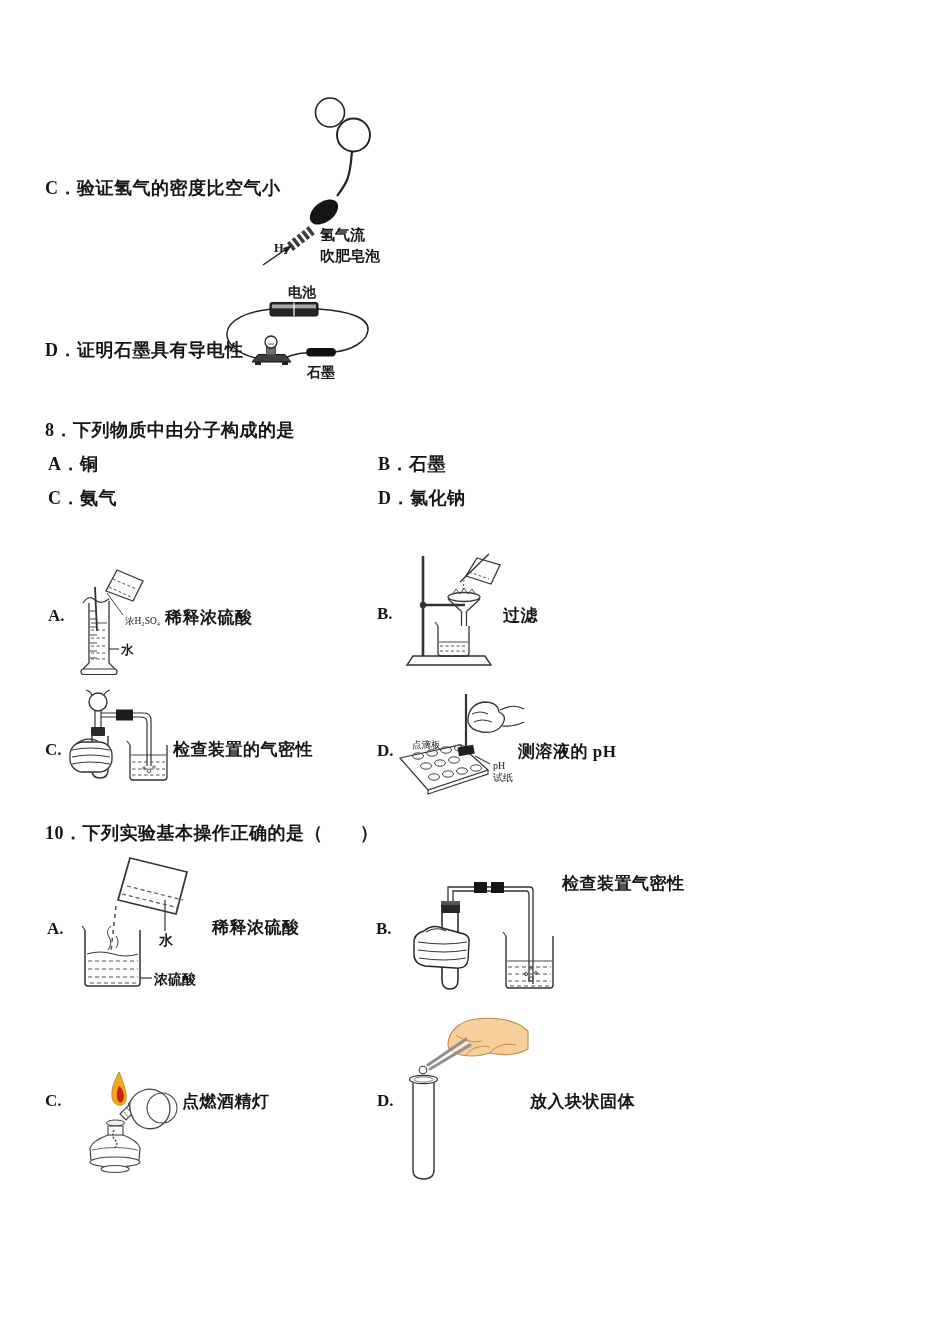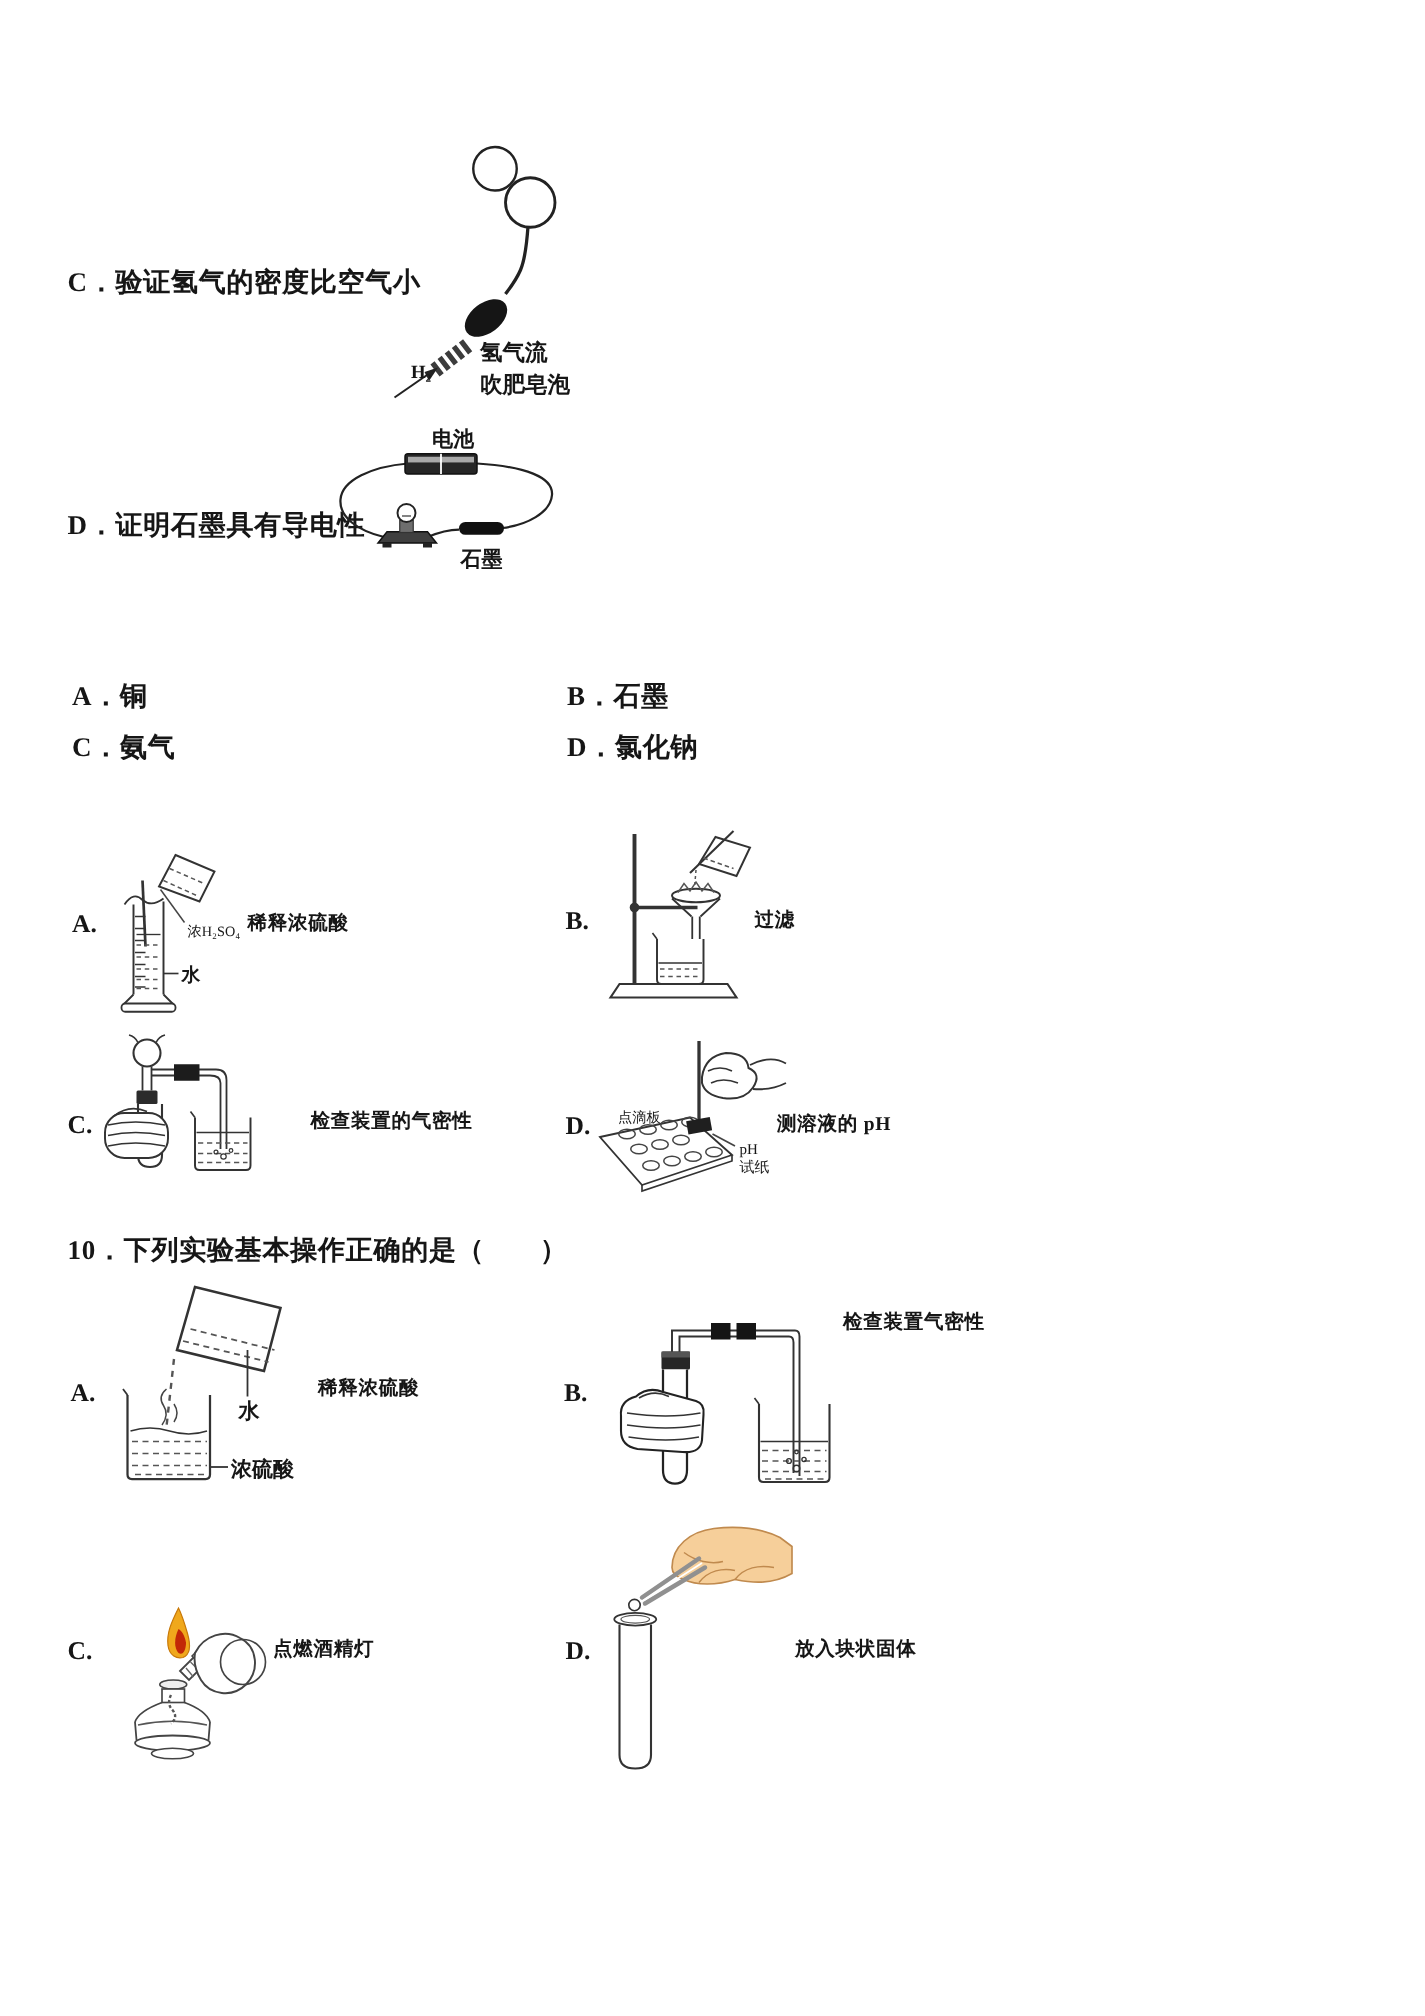--- a/index.html
+++ b/index.html
@@ -4,21 +4,21 @@
 <style>
   * { margin:0; padding:0; box-sizing:border-box; }
   html,body { background:#ffffff; }
   .page {
     position:relative; width:950px; height:1344px; background:#ffffff;
     font-family:"Liberation Serif", serif; color:#161616; overflow:hidden;
   }
   .abs { position:absolute; }
   .txt { font-weight:bold; font-size:18px; white-space:nowrap; letter-spacing:.5px; }
   .letter { font-weight:bold; font-size:17px; white-space:nowrap; }
-  .cap { font-weight:bold; font-size:13px; white-space:nowrap; letter-spacing:.5px; }
+  .cap { font-weight:bold; font-size:17px; white-space:nowrap; letter-spacing:.5px; }
   svg { position:absolute; overflow:visible; }
   svg text { font-family:"Liberation Serif", serif; fill:#161616; }
 </style>
 </head>
 <body>
 
 <div class="page">
 
   <div class="abs txt" style="left:45px; top:176px;">
     <span>C．</span><span>验证氢气的密度比空气小</span>
@@ -64,20 +64,23 @@
       <rect x="60" y="81" width="6" height="3" fill="#222"></rect>
       <rect x="44.5" y="66" width="9" height="8" fill="#6e6e6e" stroke="#333" stroke-width="0.8"></rect>
       <circle cx="49" cy="61" r="6" fill="#ffffff" stroke="#222" stroke-width="1.3"></circle>
       <line x1="46" y1="63" x2="52" y2="63" stroke="#333" stroke-width="0.8"></line>
     </g>
     <rect x="84" y="67" width="30" height="8.5" rx="4.2" fill="#101010"></rect>
     <text x="80" y="16" font-size="14" font-weight="bold" text-anchor="middle">电池</text>
     <text x="99" y="96" font-size="14" font-weight="bold" text-anchor="middle">石墨</text>
   </svg>
 
+  <div class="abs txt" style="left:45px; top:418px;">
+    <span>8．</span><span>下列物质中由分子构成的是</span>
+  </div>
   <div class="abs txt" style="left:48px; top:452px;">
     <span>A．</span><span>铜</span>
   </div>
   <div class="abs txt" style="left:378px; top:452px;text-align:right;">
     <span>B．</span><span>石墨</span>
   </div>
   <div class="abs txt" style="left:48px; top:486px;">
     <span>C．</span><span>氨气</span>
   </div>
   <div class="abs txt" style="left:378px; top:486px;">
@@ -158,21 +161,21 @@
     <g>
       <path d="M60 59 L60 91 Q60 94 63 94 L94 94 Q97 94 97 91 L97 59" fill="none" stroke="#333" stroke-width="1.3"></path>
       <path d="M60 59 L57 55" stroke="#333" stroke-width="1.1" fill="none"></path>
       <line x1="61" y1="69" x2="96" y2="69" stroke="#333" stroke-width="0.9"></line>
       <path d="M62 76 h33 M62 83 h33 M62 89 h33" stroke="#555" stroke-width="1" stroke-dasharray="3.5 2.5" fill="none"></path>
       <circle cx="79" cy="85" r="1.8" fill="none" stroke="#333" stroke-width="0.8"></circle>
       <circle cx="74" cy="82" r="1.3" fill="none" stroke="#333" stroke-width="0.8"></circle>
       <circle cx="84" cy="81" r="1.2" fill="none" stroke="#333" stroke-width="0.8"></circle>
     </g>
   </svg>
-  <div class="abs cap" style="left:173px; top:738px;margin-left:34px;">检查装置的气密性</div>
+  <div class="abs cap" style="left:173px; top:738px;">检查装置的气密性</div>
 
   <div class="abs letter" style="left:377px; top:741px;">D.</div>
   <svg style="left:396px; top:690px;" width="130" height="108" viewBox="0 0 130 108">
     <g>
       <path d="M4 68 L64 55 L92 80 L32 100 Z" fill="#ffffff" stroke="#333" stroke-width="1.2"></path>
       <path d="M32 100 L32 104 L92 84 L92 80" fill="none" stroke="#333" stroke-width="1.1"></path>
       <g fill="none" stroke="#444" stroke-width="1">
         <ellipse cx="22" cy="66" rx="5.5" ry="3.2"></ellipse>
           <ellipse cx="36" cy="63" rx="5.5" ry="3.2"></ellipse>
         <ellipse cx="50" cy="60" rx="5.5" ry="3.2"></ellipse>

